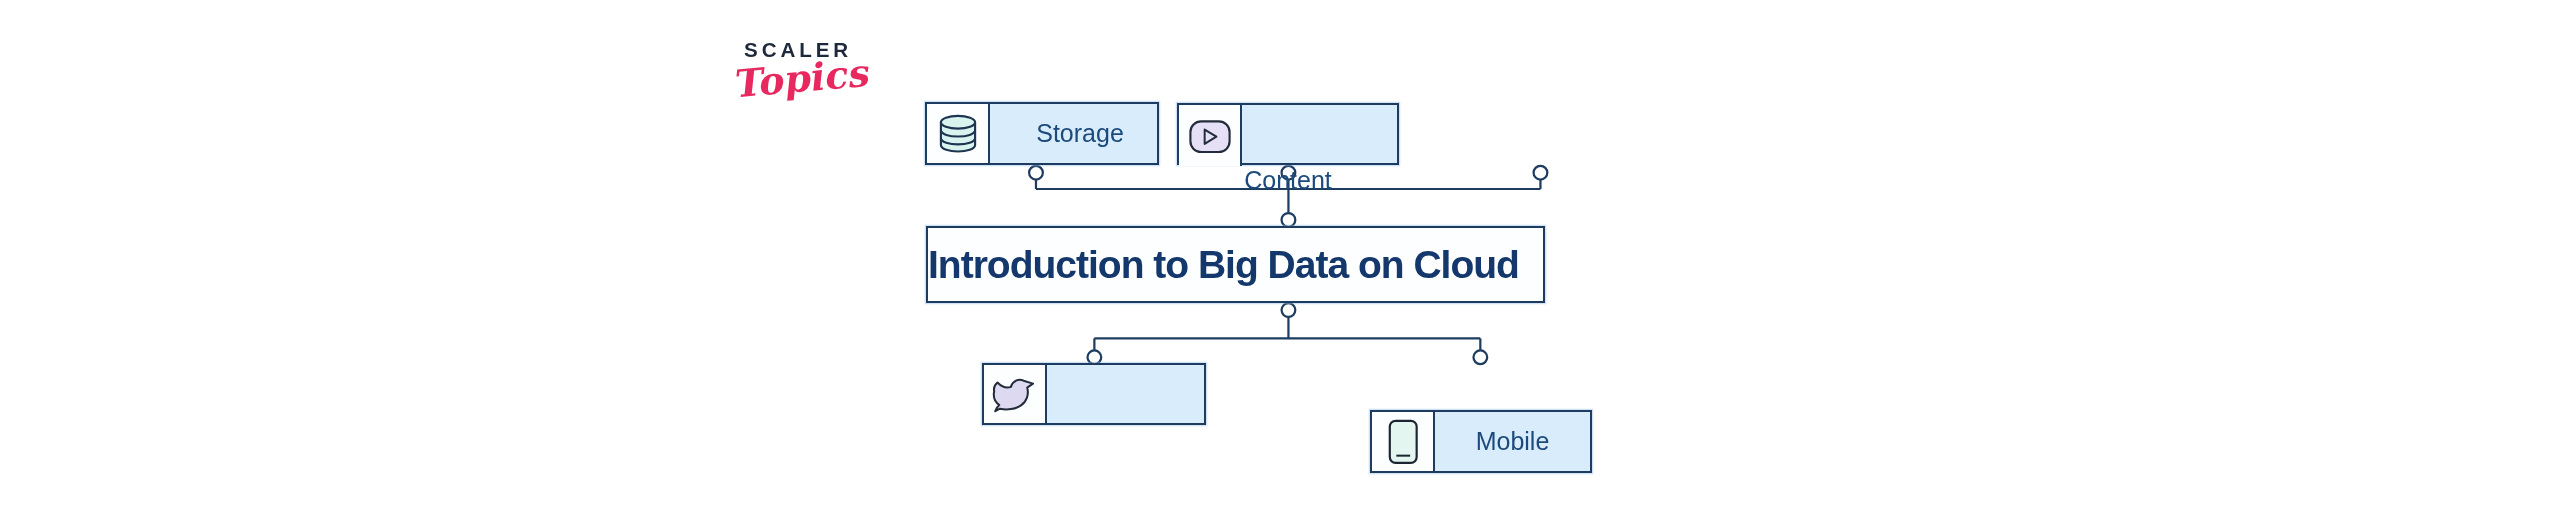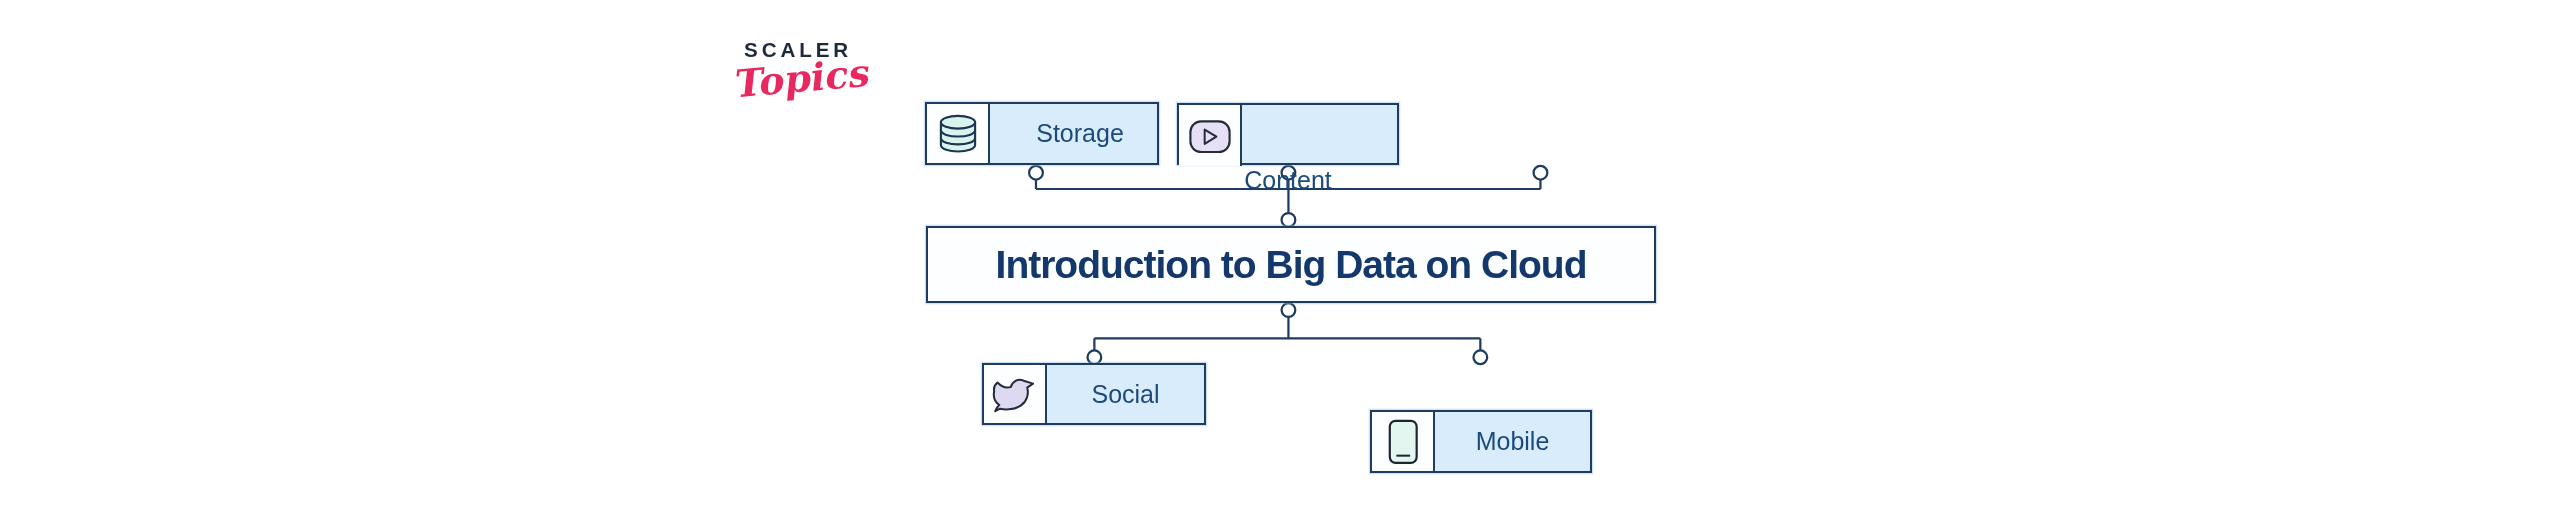--- a/index.html
+++ b/index.html
@@ -41,23 +41,23 @@
     flex:1;display:flex;align-items:center;justify-content:center;
     font-size:25px;color:#1b4a7b;
   }
   .pos-storage{left:925px;top:102px;width:234px;height:63px;gap:13px;}
   .pos-content{left:1177px;top:103px;width:222px;height:62px;flex-direction:column;}
   .pos-risk   {left:1430px;top:103px;width:222px;height:62px;}
   .pos-social {left:982px;top:363px;width:224px;height:62px;}
   .pos-mobile {left:1370px;top:363px;width:222px;height:63px;margin-top:47px;}
 
   .title-box{
-    position:absolute;left:926px;top:226px;width:730px;height:77px;
+    position:absolute;left:926px;top:226px;width:619px;height:77px;
     box-sizing:border-box;border:2.1px solid #1e3c60;background:#fdfeff;
-    display:flex;align-items:center;justify-content:center;
+    display:flex;align-items:center;justify-content:flex-start;
     box-shadow:0 0 0 1.3px rgba(150,190,230,.45);
   }
   .title-box span{
     font-size:39px;font-weight:bold;letter-spacing:-1px;color:#14386b;
   }
   .icon-svg{display:block;}
 </style>
 </head>
 <body>
 
@@ -128,23 +128,20 @@
                  C34 18 42 14 49 17.5
                  L62 21.5 L54 27
                  C56.5 36 53.5 46 45.5 51.5
                  C38 56.5 26 58.5 16.5 56
                  L10 59.5
                  C11.5 55.5 13 53 15.5 51
                  C9.5 46.5 7 39 8.5 32
                  C7.5 27.5 9.5 23 13 20 Z" fill="#dcd9f1" stroke="#232c3a" stroke-width="2.8" stroke-linejoin="round"></path>
       </svg>
     </div>
-    <div class="label-cell">
-      <span>Social</span>
-    </div>
   </div>
 
   <div class="node pos-mobile">
     <div class="icon-cell">
       <svg class="icon-svg" width="53" height="53" viewBox="0 0 73 73">
         <rect x="19" y="8" width="37" height="58" rx="8" fill="#e3f7f0" stroke="#1c2530" stroke-width="3"></rect>
         <line x1="28" y1="56" x2="47" y2="56" stroke="#1c2530" stroke-width="2.8"></line>
       </svg>
     </div>
     <div class="label-cell">

